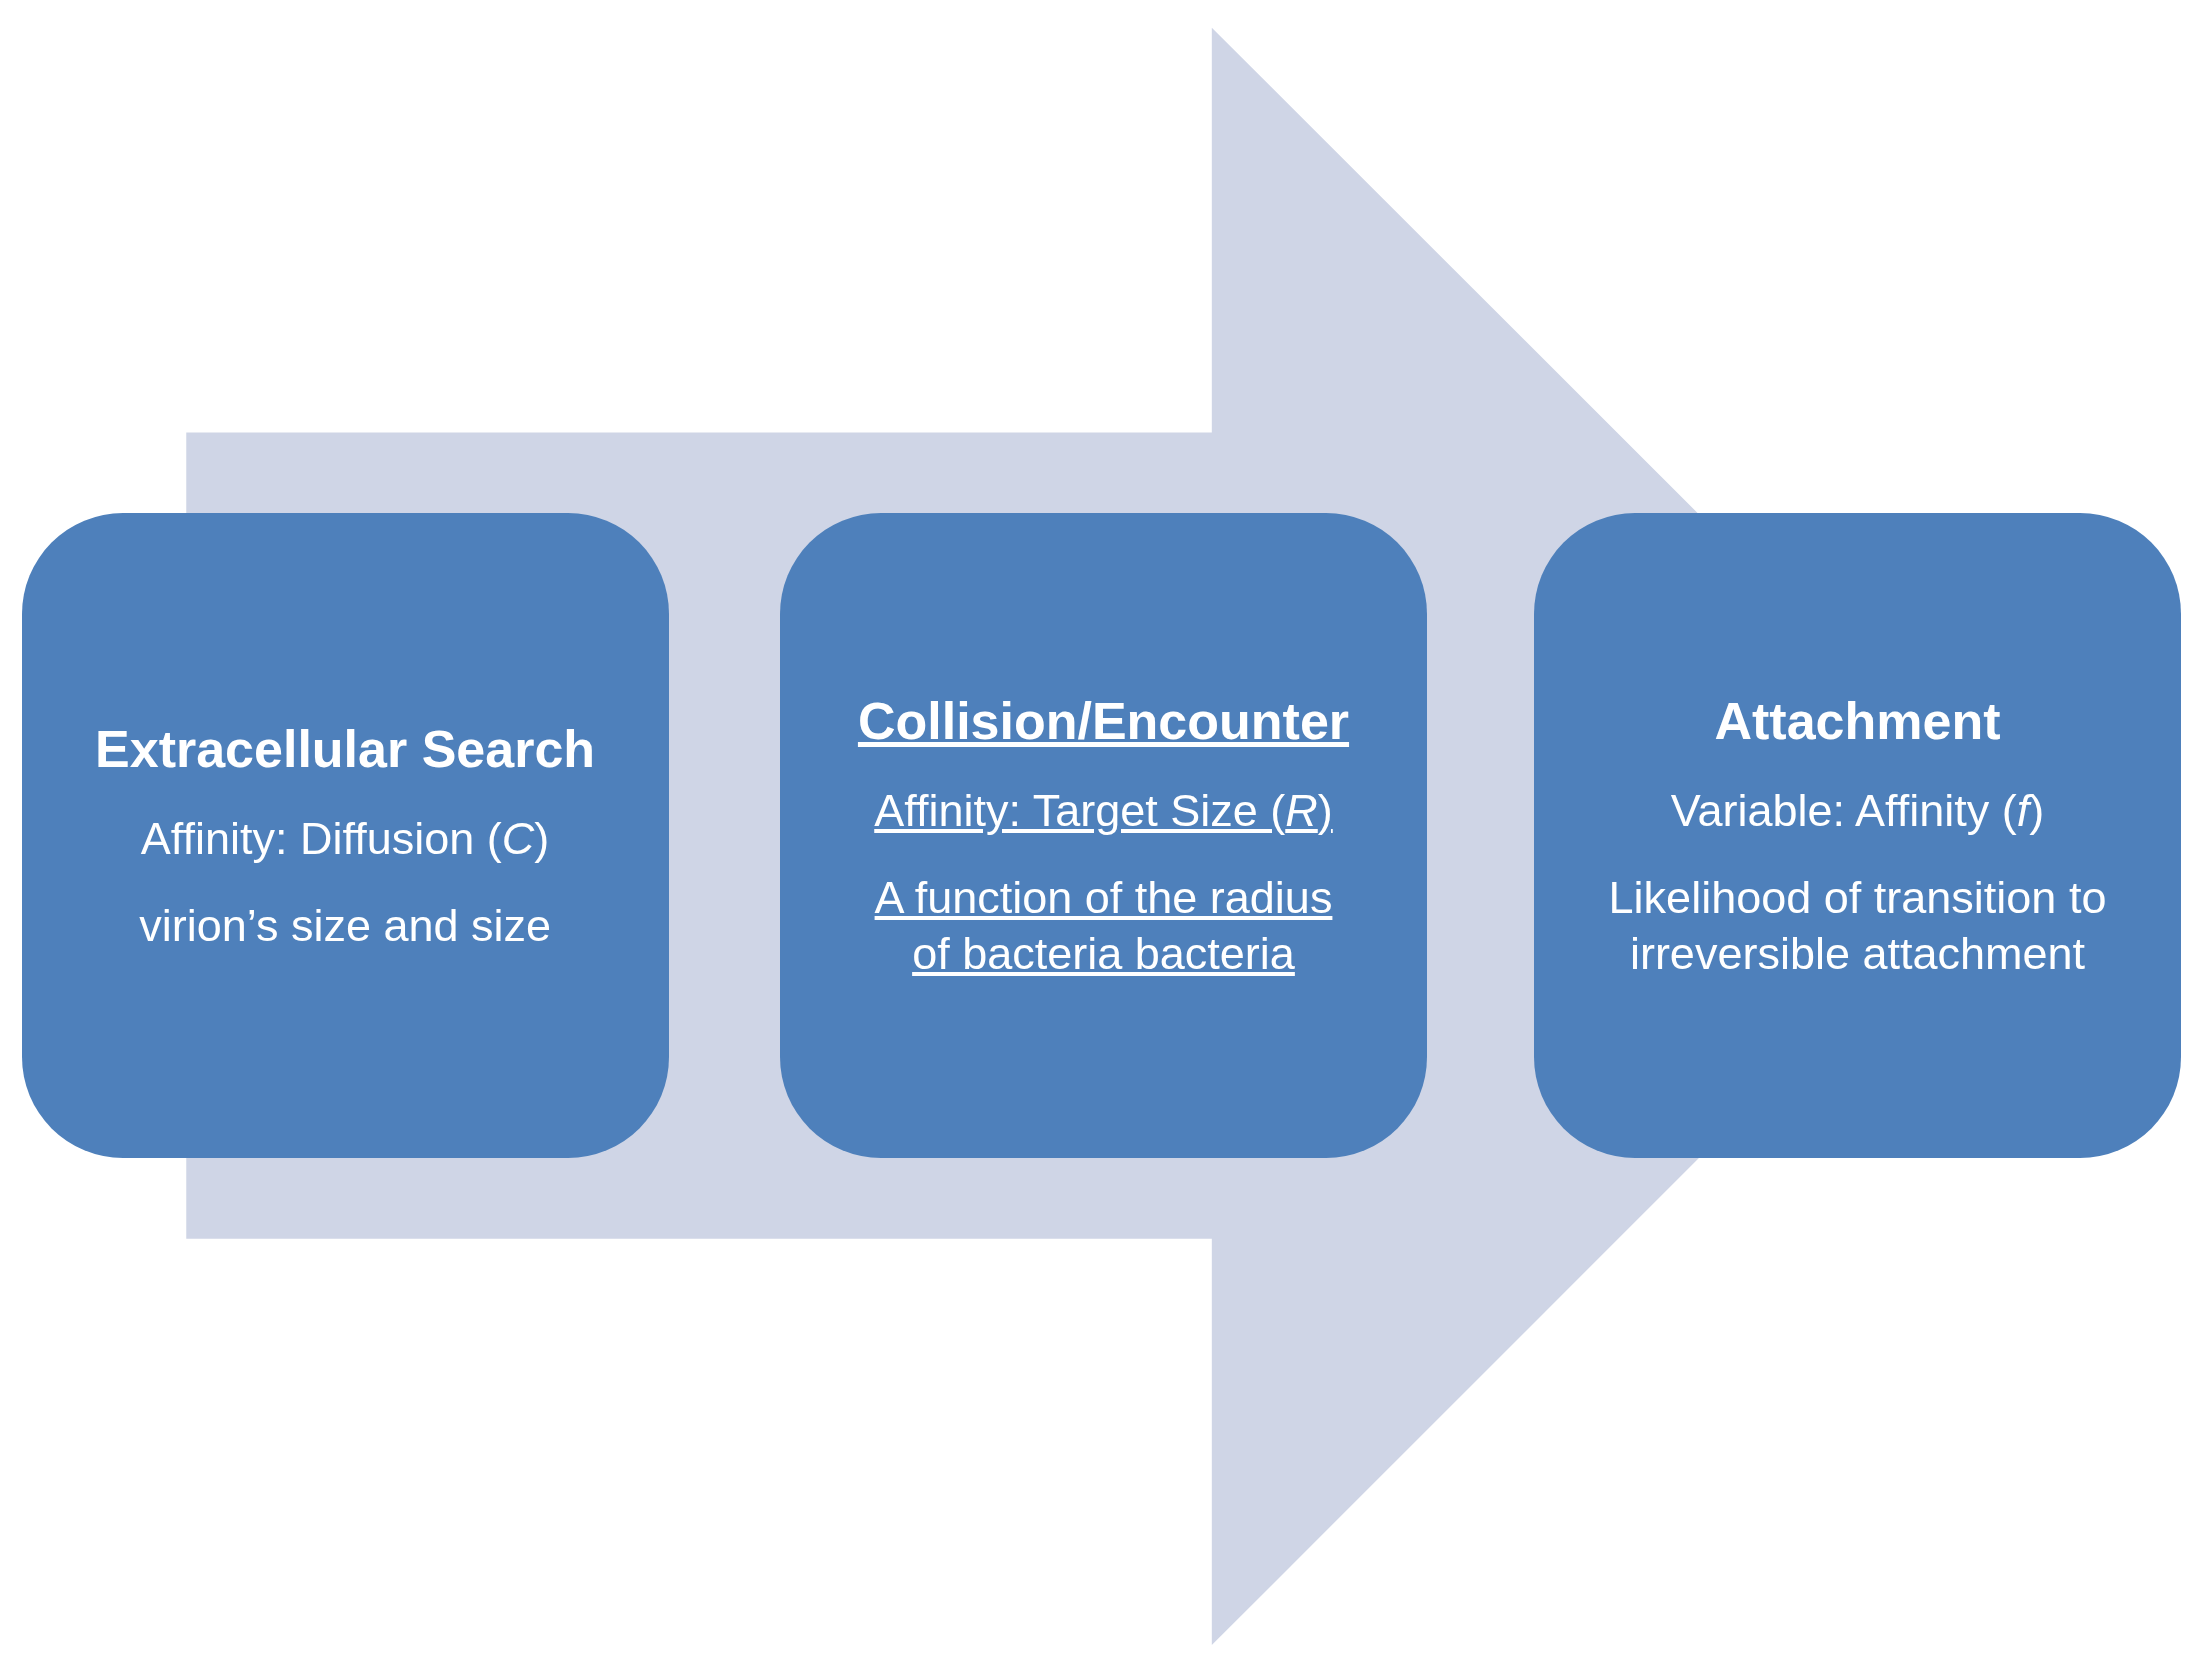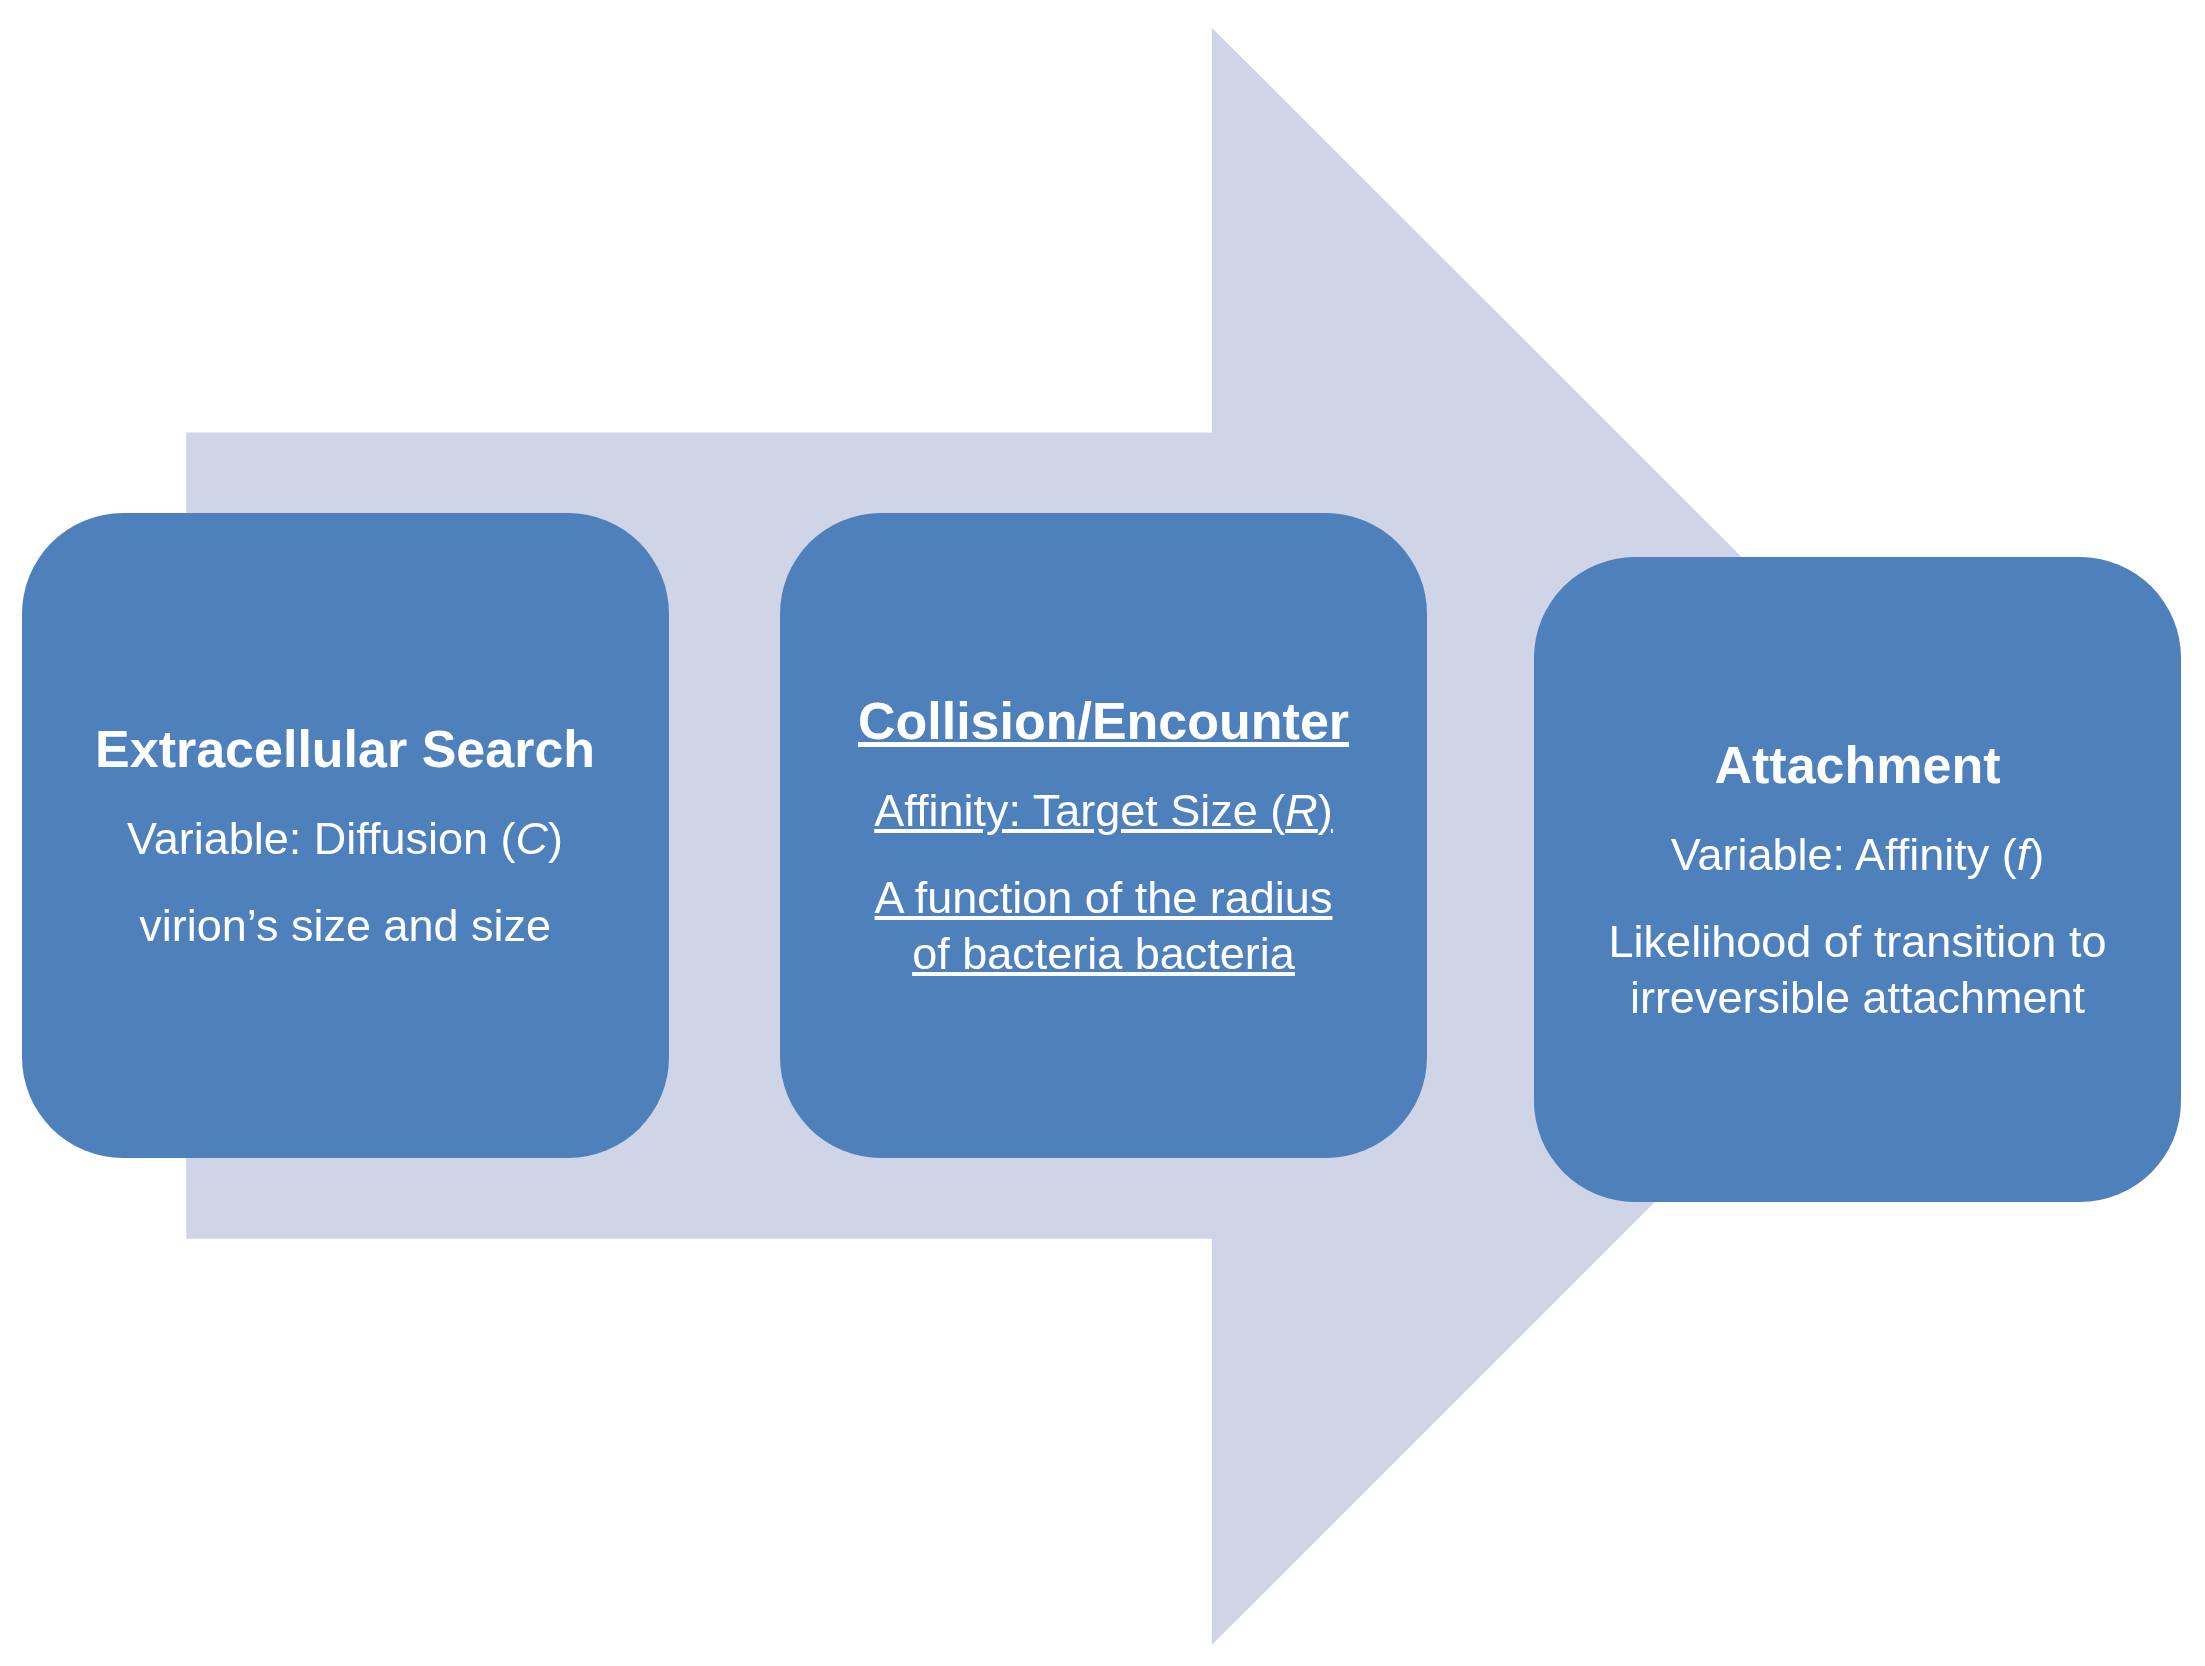--- a/index.html
+++ b/index.html
@@ -38,21 +38,21 @@
     display: flex;
     flex-direction: column;
     align-items: center;
     justify-content: center;
     row-gap: 31px;
     text-align: center;
     padding: 0 21.6px;
   }
   .step-box.pos-1 { left: 21.6px; }
   .step-box.pos-2 { left: 780px; text-decoration: underline; }
-  .step-box.pos-3 { left: 1534px; margin-top: 44px; }
+  .step-box.pos-3 { left: 1534px; }
   .step-title {
     font-size: 52px;
     font-weight: bold;
     line-height: 1.2;
     white-space: nowrap;
   }
   .step-variable {
     font-size: 45px;
     line-height: 1.24;
     white-space: nowrap;
@@ -72,21 +72,21 @@
 <body>
 
 <div class="slide">
 
   <svg class="arrow-svg" viewBox="0 0 3066 2317" xmlns="http://www.w3.org/2000/svg">
     <polygon points="259,601 1685,601 1685,38 2810,1162 1685,2287 1685,1722 259,1722"></polygon>
   </svg>
 
   <div class="step-box pos-1">
     <div class="step-title">Extracellular Search</div>
-    <div class="step-variable"><span>Variable: Diffusion (</span><span class="variable-symbol">C</span><span>)</span></div>
+    <div class="step-variable"><span>Affinity: Diffusion (</span><span class="variable-symbol">C</span><span>)</span></div>
     <div class="step-desc">
       <div class="desc-line">virion’s size and size</div>
     </div>
   </div>
 
   <div class="step-box pos-2">
     <div class="step-title">Collision/Encounter</div>
     <div class="step-variable"><span>Affinity: Target Size (</span><span class="variable-symbol">R</span><span>)</span></div>
     <div class="step-desc">
       <div class="desc-line">A function of the radius</div>

